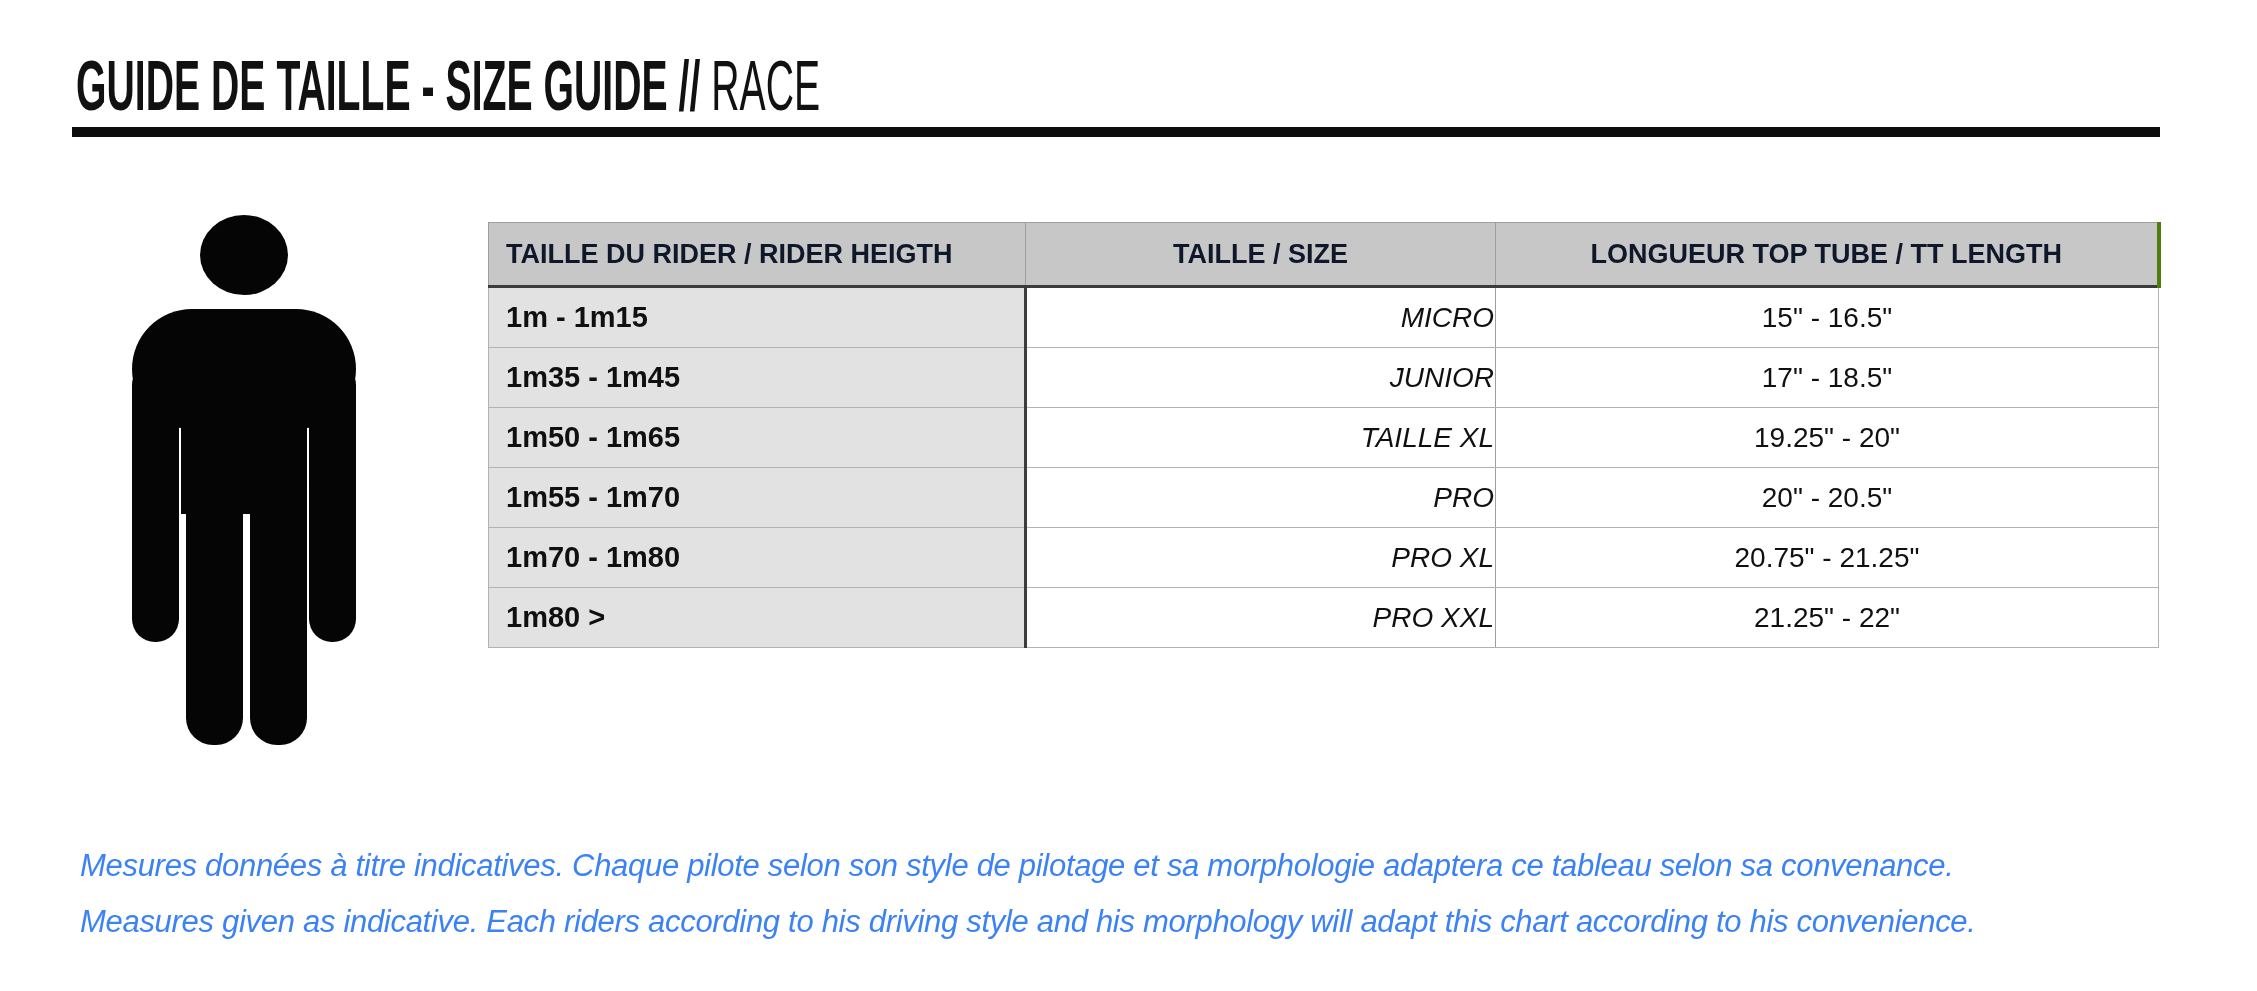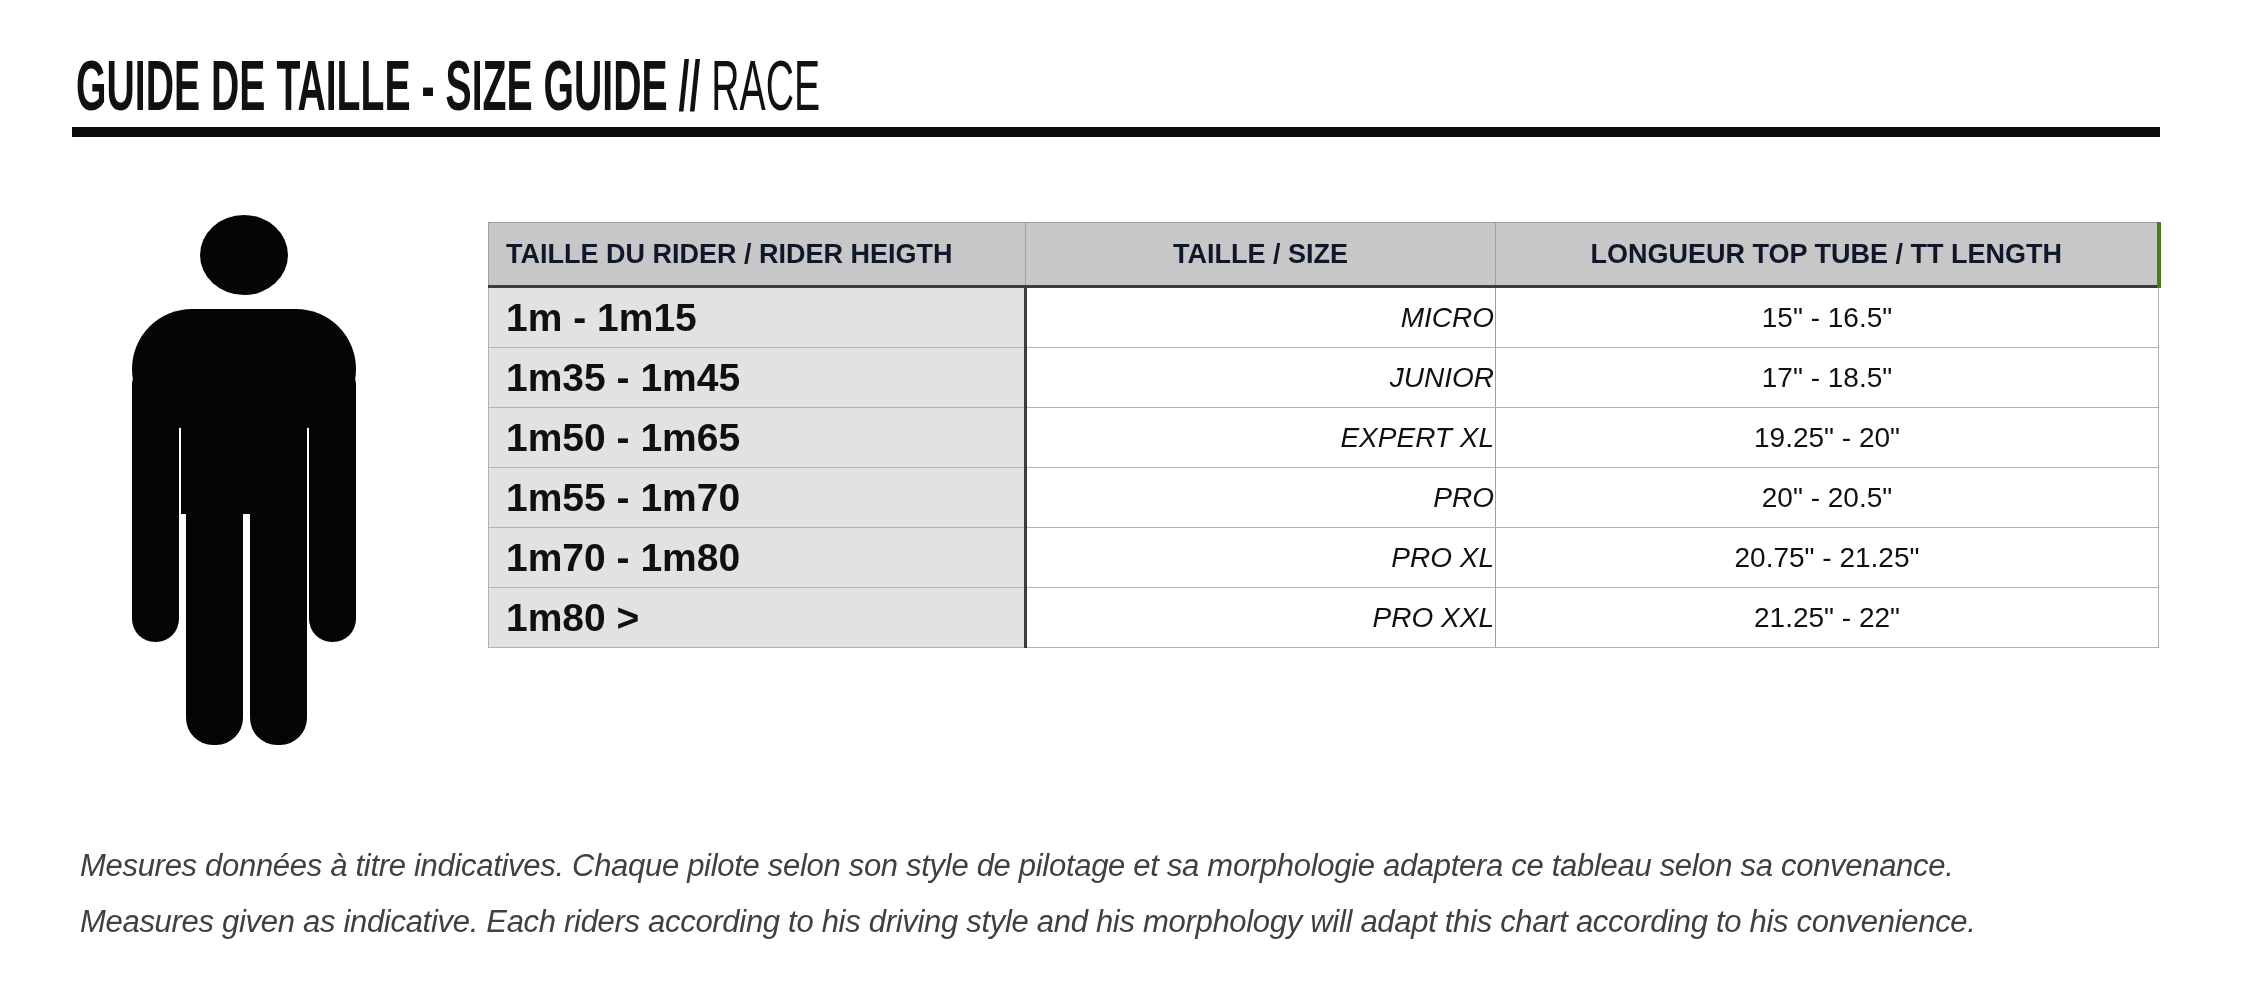--- a/index.html
+++ b/index.html
@@ -59,40 +59,40 @@
   .size-table thead th.h3 { text-align: center; border-right: 4px solid #4d7c0f; }
 
   .size-table tbody td {
     height: 57px;
     border-bottom: 1px solid #b2b2b2;
     vertical-align: middle;
     color: #101010;
   }
   .size-table tbody td.c1 {
     background: #e2e2e2;
-    font-weight: 700; font-size: 39px;
+    font-weight: 700; font-size: 29px;
     text-align: left; padding-left: 17px;
     border-left: 1px solid #b2b2b2;
     border-right: 3px solid #3c3c3c;
   }
   .size-table tbody td.c2 {
     background: #ffffff; font-style: italic;
     text-align: right;
     border-right: 1px solid #9e9e9e;
   }
   .size-table tbody td.c3 {
     background: #ffffff; text-align: center;
     border-right: 1px solid #b2b2b2;
   }
 
   
   .footnote {
     position: absolute; left: 80px; top: 838px; right: 28px;
     font-style: italic; font-size: 31px; line-height: 56px;
-    letter-spacing: -0.3px; color: #404040;
+    letter-spacing: -0.3px; color: #3b82f6;
     white-space: nowrap;
   }
 </style>
 </head>
 <body>
 
 <div class="title">
   <span>GUIDE DE TAILLE - SIZE GUIDE // </span><span class="accent">RACE</span>
 </div>
 <div class="title-rule"></div>
@@ -139,21 +139,21 @@
 
   <tr>
     <td class="c1">1m35 - 1m45</td>
     <td class="c2">JUNIOR</td>
     <td class="c3">17" - 18.5"</td>
   </tr>
 
 
   <tr>
     <td class="c1">1m50 - 1m65</td>
-    <td class="c2">EXPERT XL</td>
+    <td class="c2">TAILLE XL</td>
     <td class="c3">19.25" - 20"</td>
   </tr>
 
   <tr>
     <td class="c1">1m55 - 1m70</td>
     <td class="c2">PRO</td>
     <td class="c3">20" - 20.5"</td>
   </tr>
 
   <tr>

